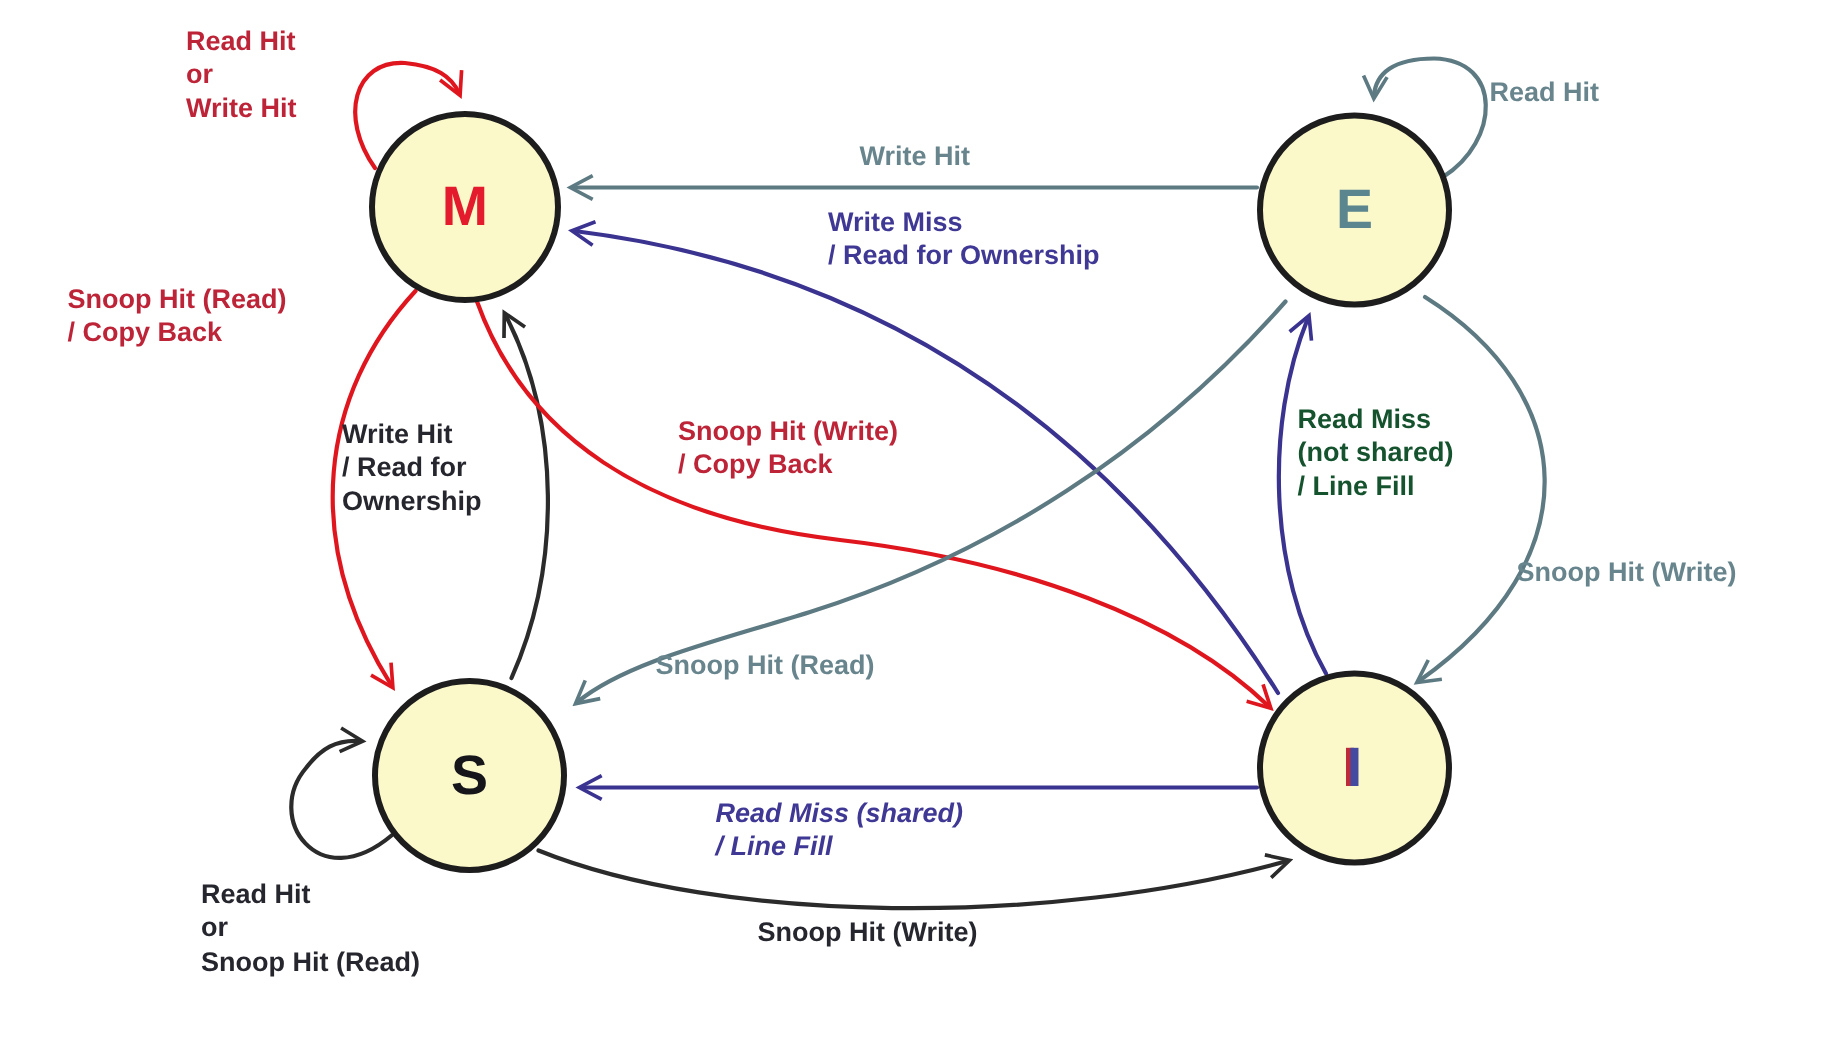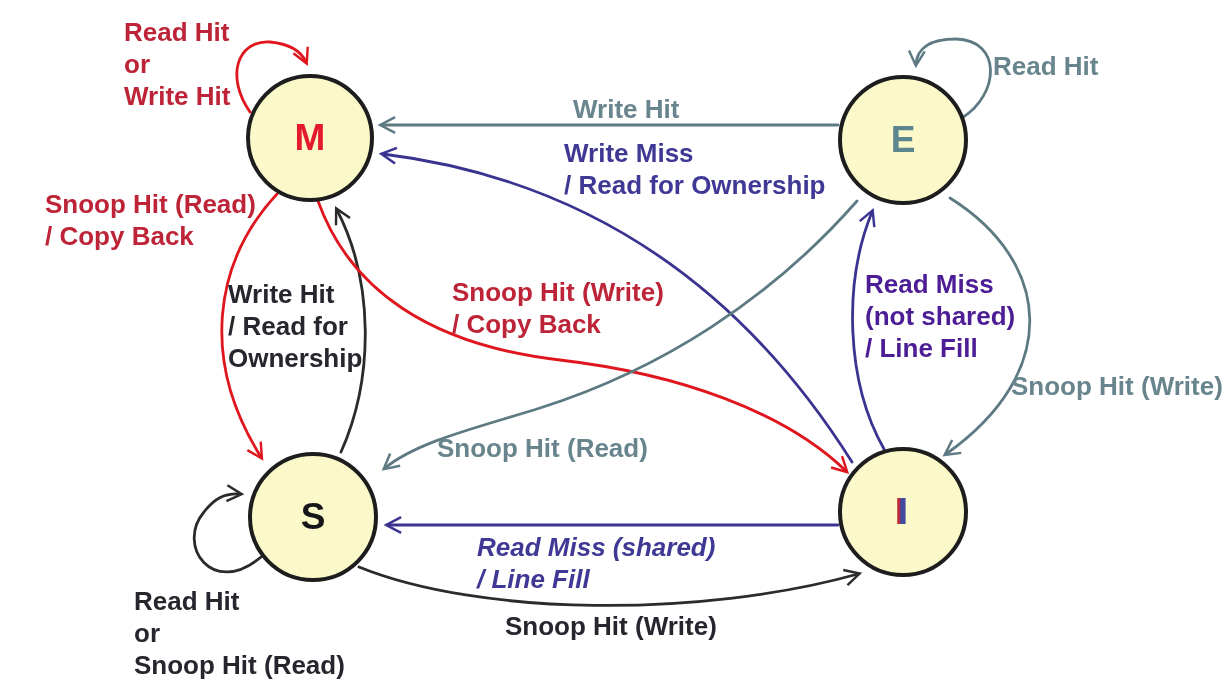--- a/index.html
+++ b/index.html
@@ -5,21 +5,21 @@
   html,body { margin:0; padding:0; background:#ffffff; }
   body { width:1223px; height:691px; font-family:"Liberation Sans", sans-serif; }
   .canvas { position:relative; width:1223px; height:691px; overflow:hidden; background:#ffffff; }
   .edges { position:absolute; left:0; top:0; width:1223px; height:691px; }
   .state {
     position:absolute; border-radius:50%; box-sizing:border-box;
     display:flex; align-items:center; justify-content:center;
     font-weight:bold; font-size:37px; letter-spacing:0;
   }
   .edge-label {
-    position:absolute; font-weight:bold; font-size:26px; line-height:1.24;
+    position:absolute; font-weight:bold; font-size:18px; line-height:1.24;
     white-space:pre-line;
   }
 </style>
 </head>
 <body>
 
 <div class="canvas" id="canvas">
     <svg class="edges" width="1223" height="691">
       <defs>
         <marker id="arr-red" viewBox="0 0 12 12" refX="9.5" refY="6" markerWidth="7.5" markerHeight="7.5" orient="auto-start-reverse">
@@ -59,31 +59,31 @@
       <span style="color: rgb(21, 21, 26);">S</span>
     </div>
     <div class="state" style="left: 838px; top: 447px; width: 130px; height: 130px; background: rgb(251, 248, 201); border: 4px solid rgb(29, 29, 29);">
       <span style="color: rgb(67, 74, 159); text-shadow: rgb(189, 42, 58) -3px 0px 0px;">I</span>
     </div>
     <div class="edge-label" style="left: 124px; top: 16px; color: rgb(189, 36, 56);">Read Hit
 or
 Write Hit</div>
     <div class="edge-label" style="left: 993px; top: 50px; color: rgb(104, 133, 141);">Read Hit</div>
     <div class="edge-label" style="left: 573px; top: 93px; color: rgb(104, 133, 141);">Write Hit</div>
-    <div class="edge-label" style="left: 564px; top: 137px; color: rgb(63, 56, 148);">Write Miss
+    <div class="edge-label" style="left: 552px; top: 137px; color: rgb(63, 56, 148);">Write Miss
 / Read for Ownership</div>
     <div class="edge-label" style="left: 45px; top: 188px; color: rgb(189, 36, 56);">Snoop Hit (Read)
 / Copy Back</div>
     <div class="edge-label" style="left: 228px; top: 278px; color: rgb(38, 38, 46);">Write Hit
 / Read for
 Ownership</div>
     <div class="edge-label" style="left: 452px; top: 276px; color: rgb(189, 36, 56);">Snoop Hit (Write)
 / Copy Back</div>
     <div class="edge-label" style="left: 437px; top: 432px; color: rgb(104, 133, 141);">Snoop Hit (Read)</div>
-    <div class="edge-label" style="left: 865px; top: 268px; color: #4c1d95;">Read Miss
+    <div class="edge-label" style="left: 865px; top: 268px; color: #14532d;">Read Miss
 (not shared)
 / Line Fill</div>
     <div class="edge-label" style="left: 1011px; top: 370px; color: rgb(104, 133, 141);">Snoop Hit (Write)</div>
     <div class="edge-label" style="left: 477px; top: 531px; color: rgb(63, 56, 148); font-style: italic;">Read Miss (shared)
 / Line Fill</div>
     <div class="edge-label" style="left: 505px; top: 610px; color: rgb(38, 38, 46);">Snoop Hit (Write)</div>
     <div class="edge-label" style="left: 134px; top: 585px; color: rgb(38, 38, 46);">Read Hit
 or
 Snoop Hit (Read)</div>
   </div>

